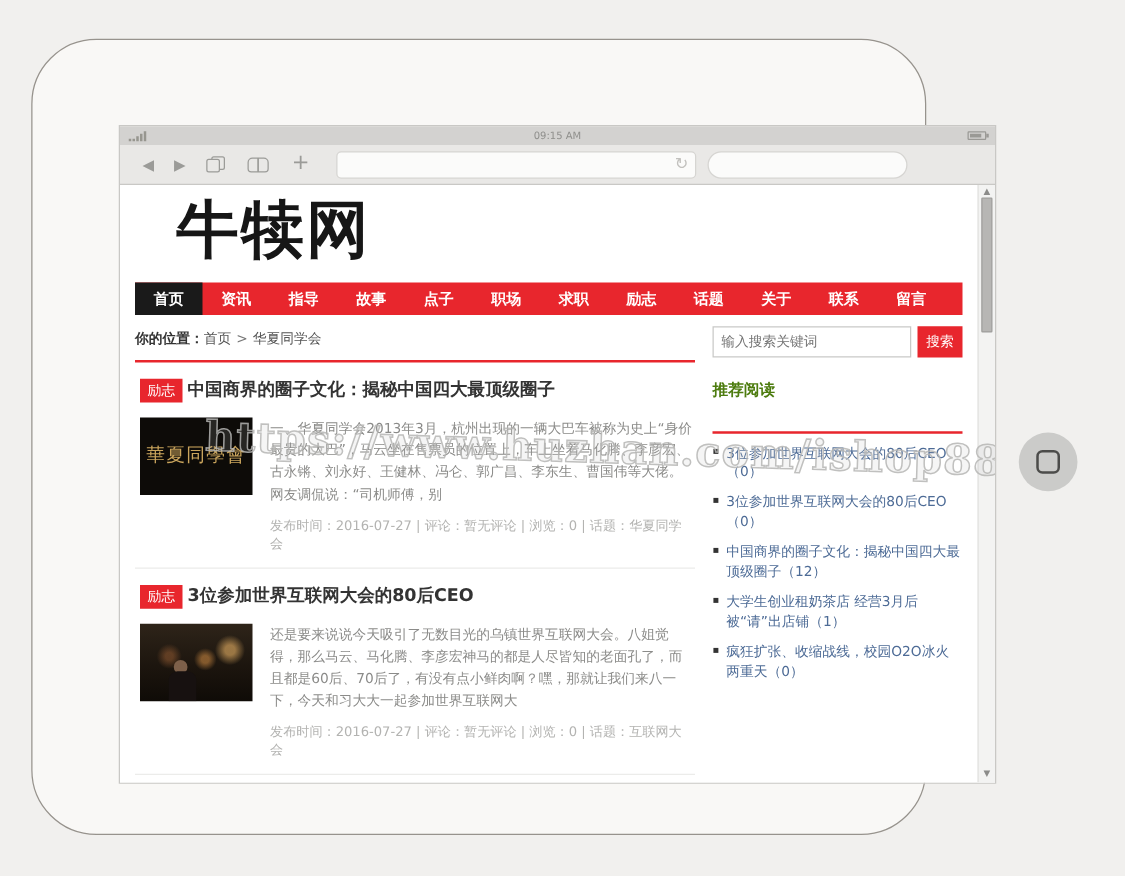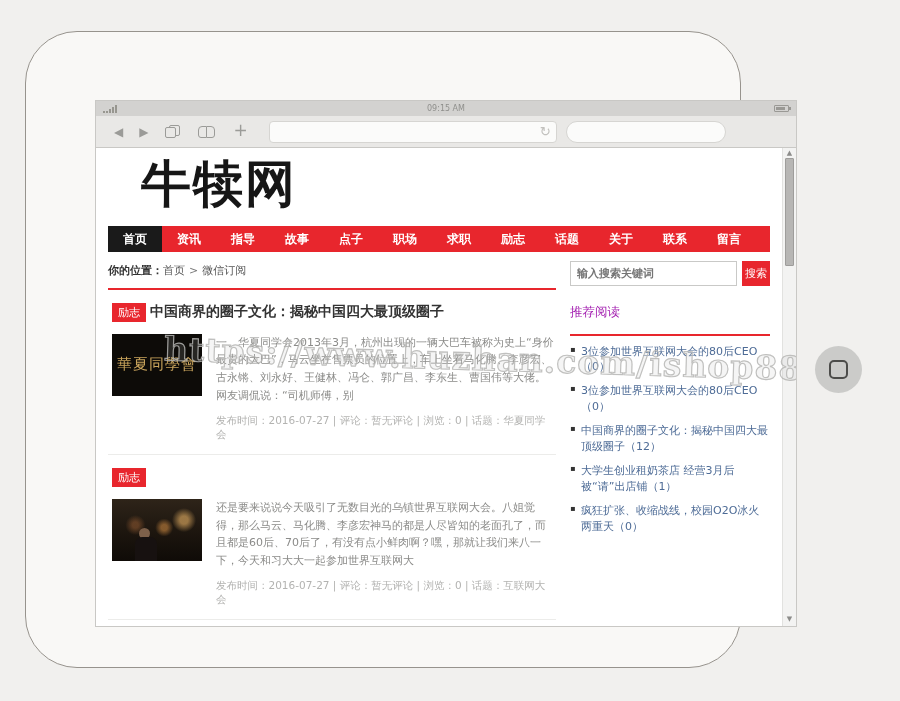--- a/index.html
+++ b/index.html
@@ -118,29 +118,29 @@
       radial-gradient(circle at 26% 42%, rgba(215,130,70,.35) 0 3px, rgba(215,130,70,0) 10px),
       linear-gradient(180deg,#2e2419 0%, #1c150e 55%, #0f0b07 100%);
   }
   .thumb-2::before { content:""; position:absolute; left:30%; bottom:22px; width:11px; height:11px; border-radius:50%; background:#7d604a; }
   .thumb-2::after  { content:""; position:absolute; left:26%; bottom:0;  width:22px; height:24px; border-radius:7px 7px 0 0; background:#171110; }
 
   
   .side-search { display:flex; margin:0 0 14px; }
   .side-search input {
     flex:1; height:25px; border:1px solid #c9c9c7; font-size:11px; padding:0 6px; color:#444;
-    font-family:inherit; outline:none; background:#fff;font-weight:bold;
+    font-family:inherit; outline:none; background:#fff;
   }
   .side-search button {
     width:42px; height:25px; margin-left:5px; background:#e8262d; color:#fff; border:none;
     font-size:11px; font-family:inherit; cursor:pointer;
   }
   .side-title {
-    color:#a21caf; font-size:12.5px; font-weight:normal;
-    padding:4px 0 13px; border-bottom:2px solid #e8262d; margin-bottom:7px;
+    color:#4d7c0f; font-size:12.5px; font-weight:bold;
+    padding:4px 0 24px; border-bottom:2px solid #e8262d; margin-bottom:7px;
   }
   .side-list { list-style:none; }
   .side-list li {
     font-size:11px; color:#4d6b96; line-height:1.45; margin:8px 0; cursor:pointer;
     padding-left:11px; position:relative;
   }
   .side-list li::before { content:"▪"; position:absolute; left:0; top:0; color:#333; font-size:8px; }
 
   
   .watermark {
@@ -205,21 +205,21 @@
           <div class="nav-item">话题</div>
           <div class="nav-item">关于</div>
           <div class="nav-item">联系</div>
           <div class="nav-item">留言</div>
         </div>
 
         <div class="main-wrap">
 
           <div class="col-left">
             <div class="breadcrumb">
-              <span class="bc-label">你的位置：</span><span class="bc-link">首页</span><span class="bc-sep">&gt;</span><span class="bc-link">微信订阅</span>
+              <span class="bc-label">你的位置：</span><span class="bc-link">首页</span><span class="bc-sep">&gt;</span><span class="bc-link">华夏同学会</span>
             </div>
 
             <div class="article-list">
 
               <div class="article">
                 <div class="a-head">
                   <span class="badge">励志</span>
                   <span class="a-title">中国商界的圈子文化：揭秘中国四大最顶级圈子</span>
                 </div>
                 <div class="a-body">
@@ -229,20 +229,21 @@
                   <div class="a-right">
                     <div class="excerpt">一、华夏同学会2013年3月，杭州出现的一辆大巴车被称为史上“身价最贵的大巴”，马云坐在售票员的位置上，车上坐着马化腾、李彦宏、古永锵、刘永好、王健林、冯仑、郭广昌、李东生、曹国伟等大佬。网友调侃说：“司机师傅，别</div>
                     <div class="meta">发布时间：2016-07-27 | 评论：暂无评论 | 浏览：0 | 话题：华夏同学会</div>
                   </div>
                 </div>
               </div>
 
               <div class="article">
                 <div class="a-head">
                   <span class="badge">励志</span>
+                  <span class="a-title">3位参加世界互联网大会的80后CEO</span>
                 </div>
                 <div class="a-body">
                   <div class="thumb thumb-2"></div>
                   <div class="a-right">
                     <div class="excerpt">还是要来说说今天吸引了无数目光的乌镇世界互联网大会。八姐觉得，那么马云、马化腾、李彦宏神马的都是人尽皆知的老面孔了，而且都是60后、70后了，有没有点小鲜肉啊？嘿，那就让我们来八一下，今天和习大大一起参加世界互联网大</div>
                     <div class="meta">发布时间：2016-07-27 | 评论：暂无评论 | 浏览：0 | 话题：互联网大会</div>
                   </div>
                 </div>
               </div>
 

